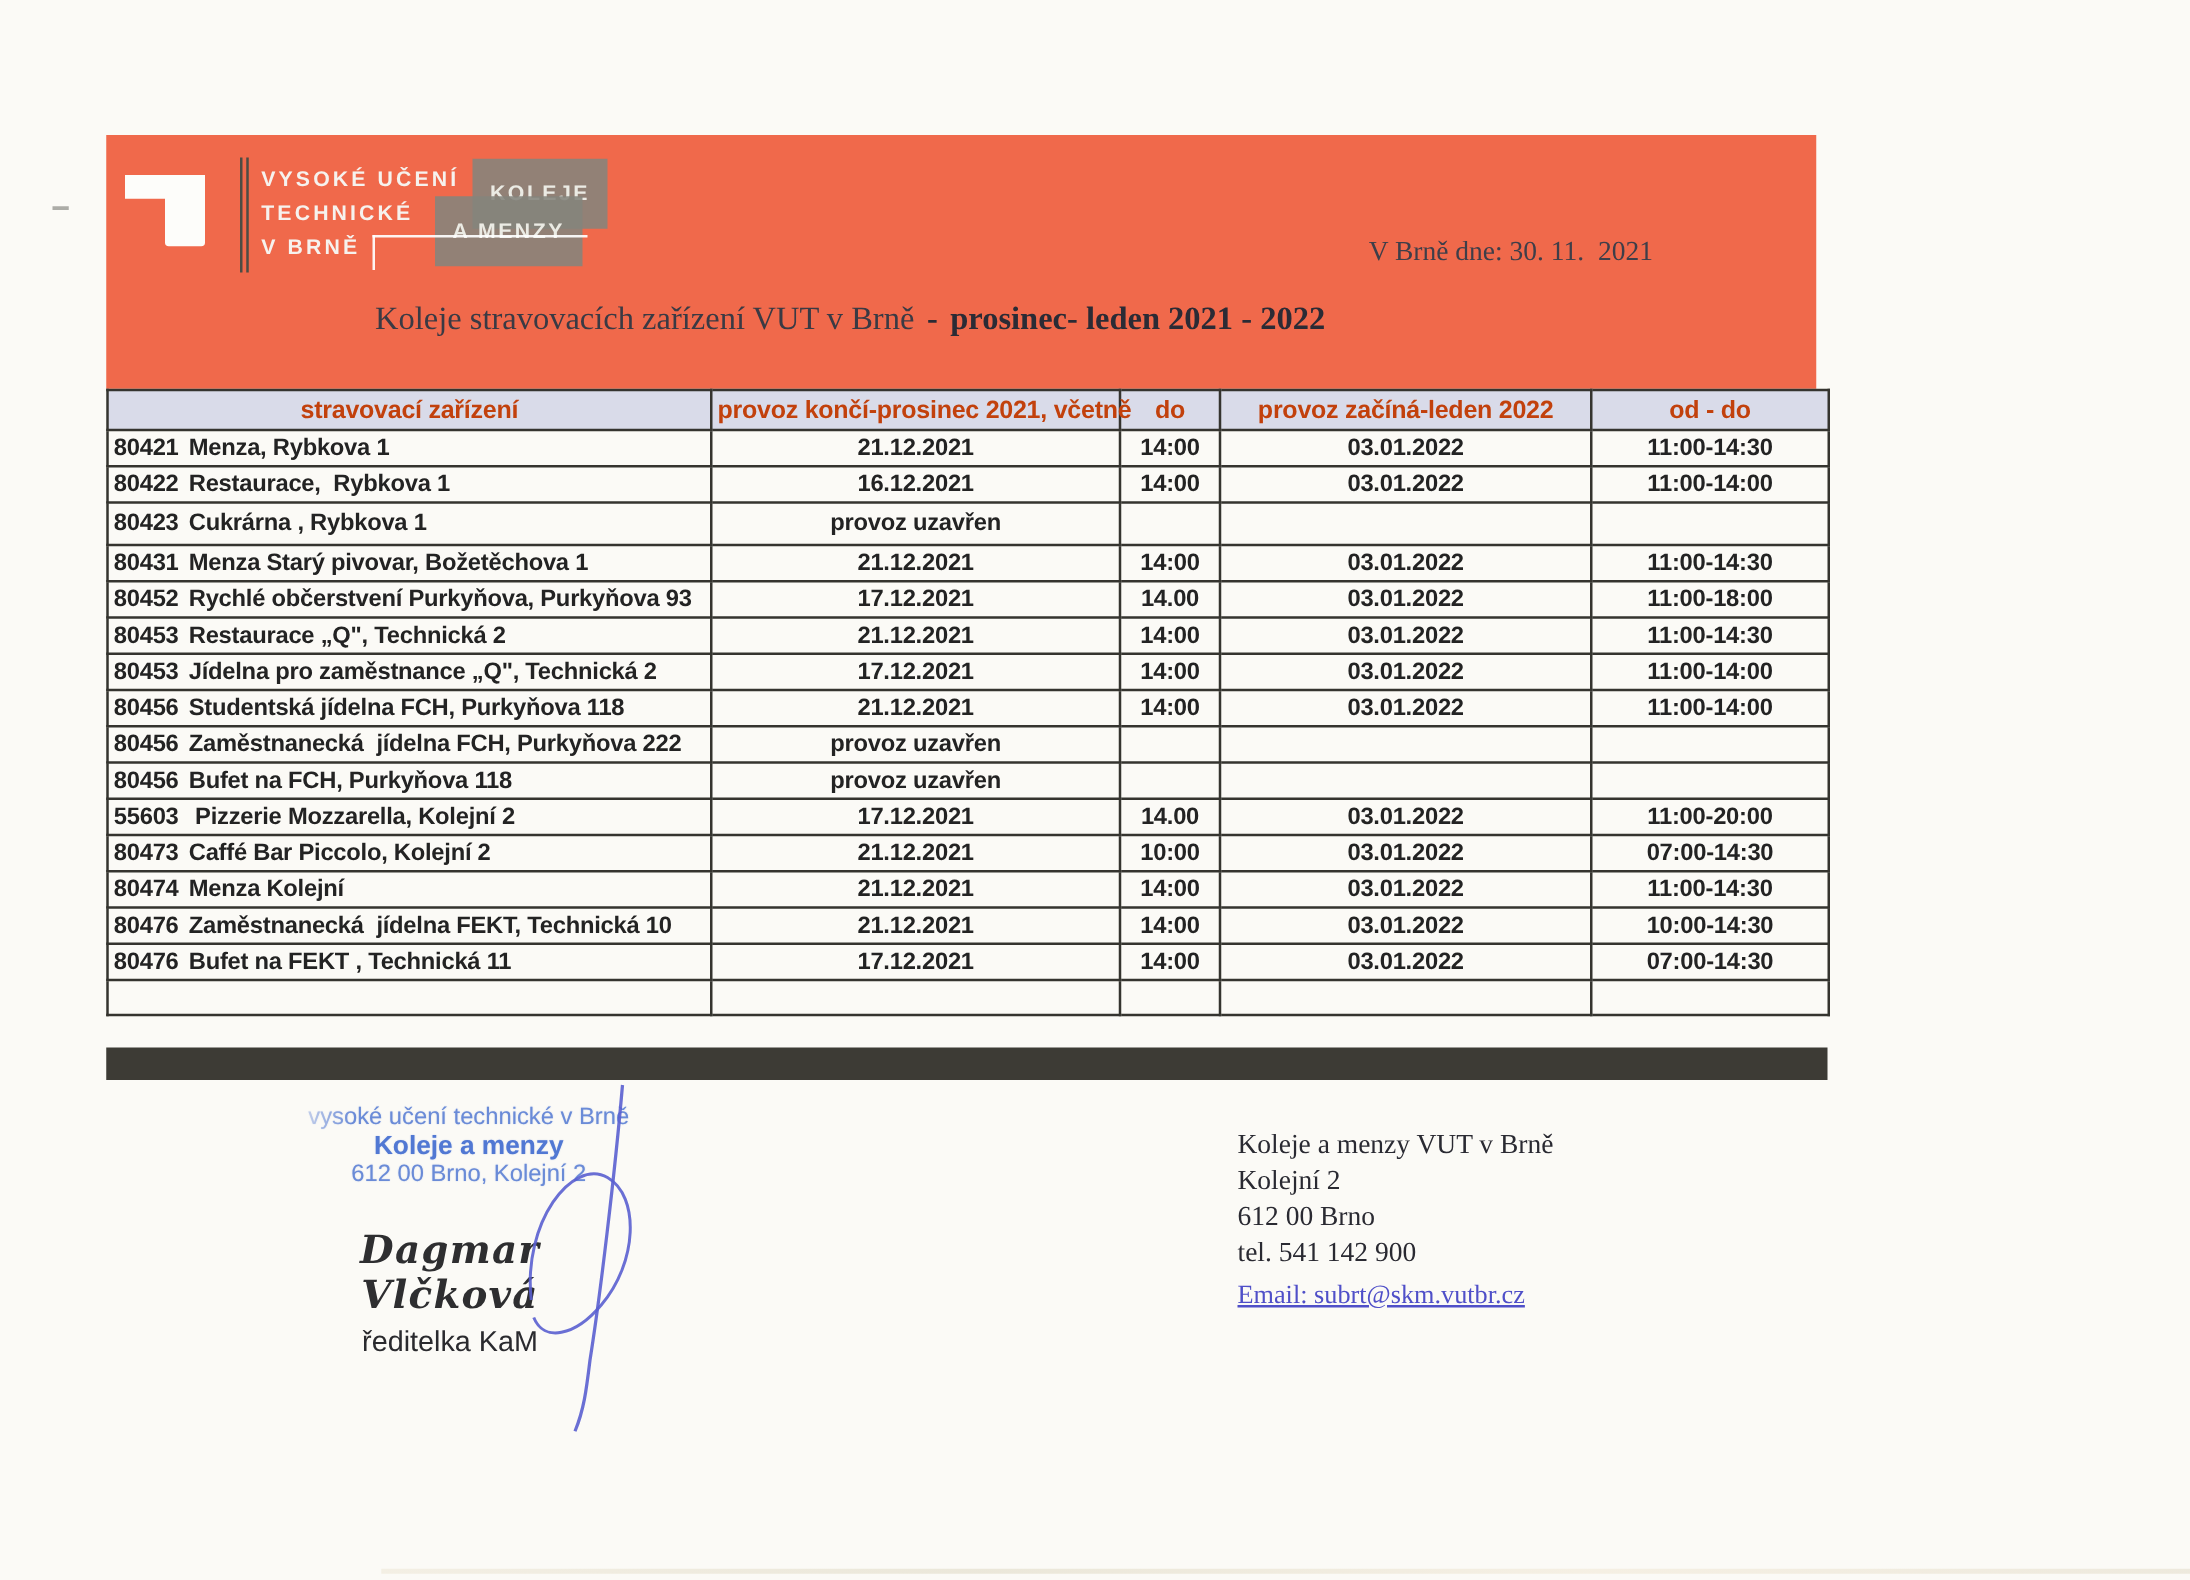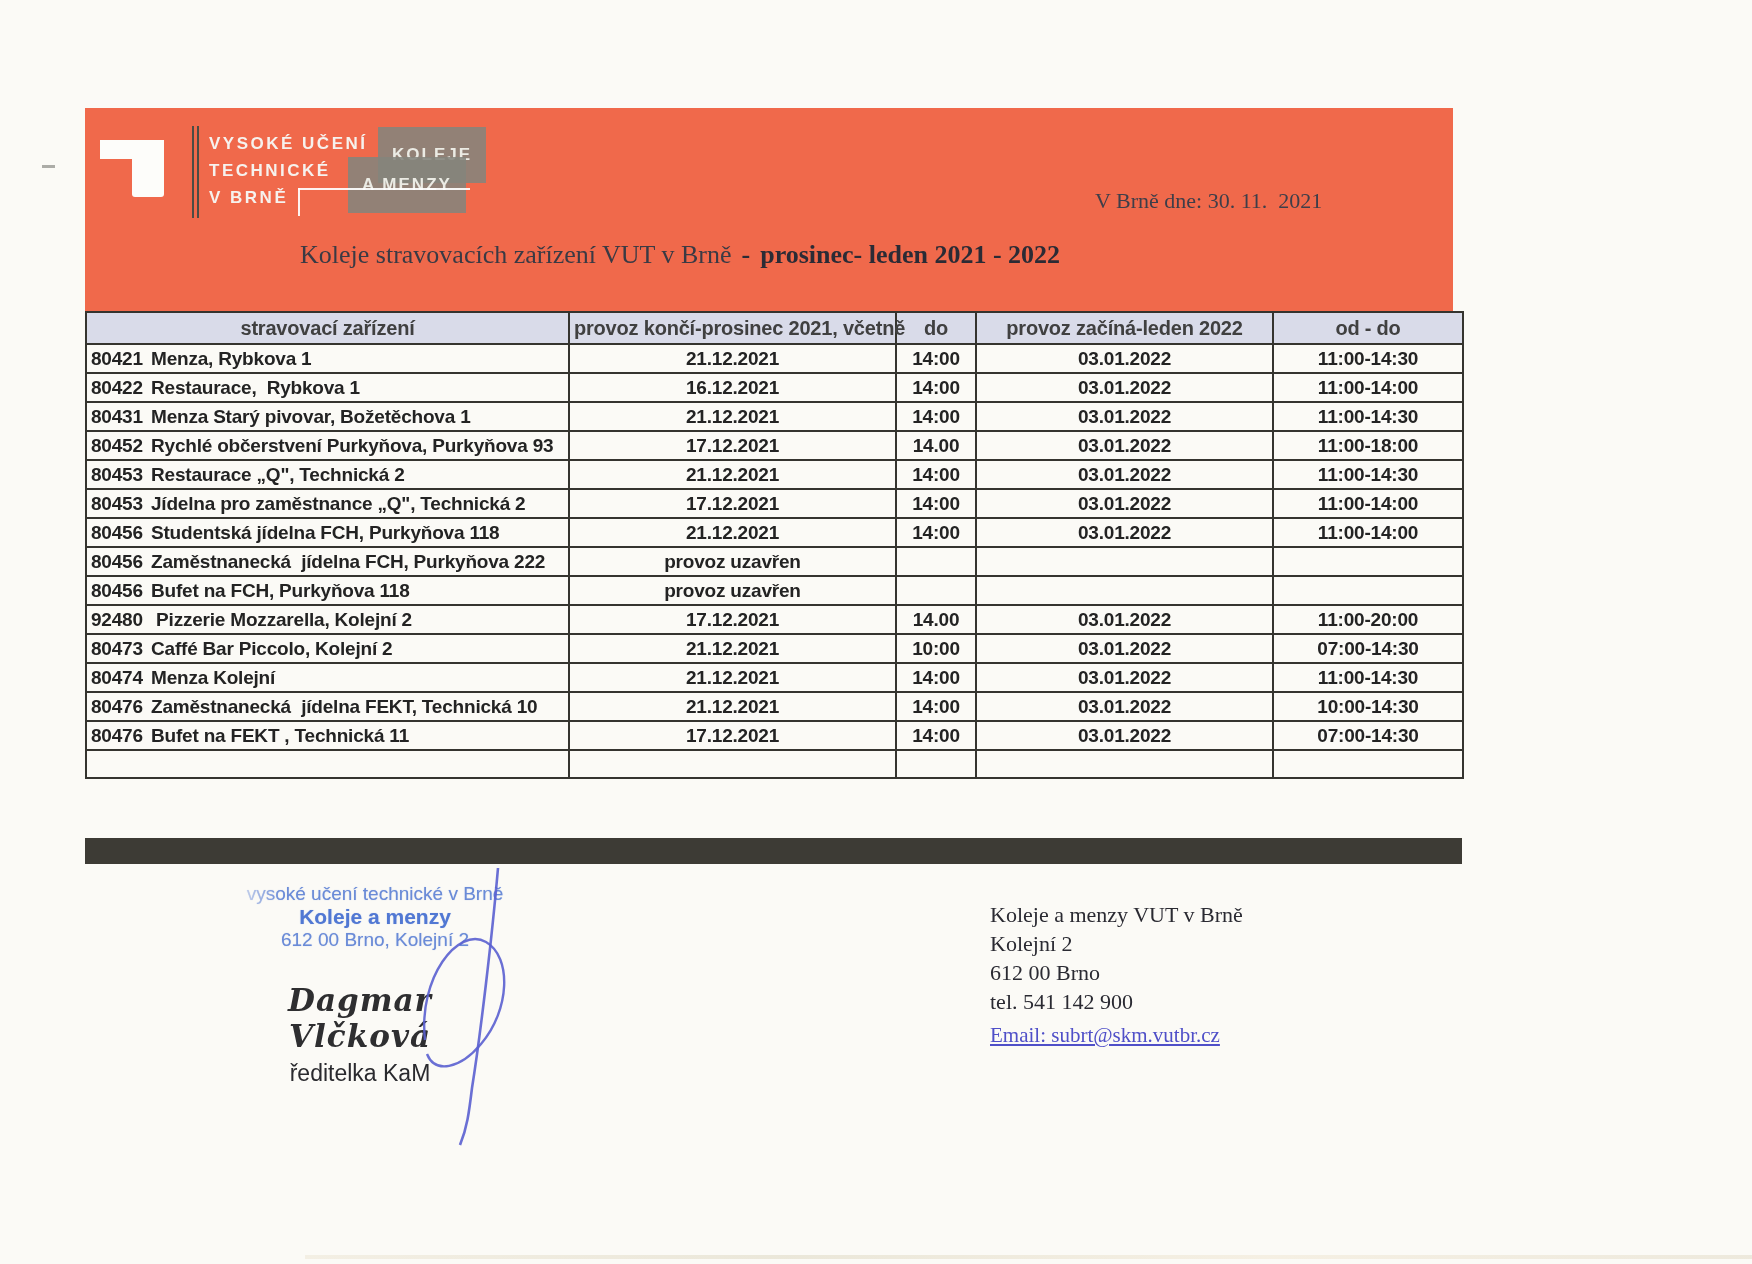--- a/index.html
+++ b/index.html
@@ -39,21 +39,21 @@
   
   table.sched{
     position:absolute;left:85px;top:311px;width:1377px;
     border-collapse:collapse;table-layout:fixed;
     font-family:"Liberation Sans",sans-serif;
   }
   table.sched td,table.sched th{
     border:2px solid #35342f;padding:0 4px;overflow:visible;
     font-size:19px;font-weight:bold;color:#232323;letter-spacing:-0.2px;white-space:pre;
   }
-  table.sched th{background:#d9dbe9;height:30px;font-size:20px;color:#404040;text-align:center;}
+  table.sched th{background:#d9dbe9;height:30px;font-size:20px;color:#c2410c;text-align:center;}
   table.sched tr.r{height:29px;}
   table.sched tr.r-tall{height:34px;}
   table.sched tr.r-empty{height:28px;}
   td.c1{text-align:left;padding-left:6px;}
   td.c2,td.c3,td.c4,td.c5{text-align:center;}
   .code{display:inline-block;width:60px;}
   .black-bar{position:absolute;left:85px;top:838px;width:1377px;height:26px;background:#3d3b35;}
 
   
   .stamp{
@@ -132,20 +132,27 @@
     <td class="c4">03.01.2022</td>
     <td class="c5">11:00-14:30</td>
   </tr>
   <tr class="r">
     <td class="c1"><span class="code">80422</span><span class="nm">Restaurace,  Rybkova 1</span></td>
     <td class="c2">16.12.2021</td>
     <td class="c3">14:00</td>
     <td class="c4">03.01.2022</td>
     <td class="c5">11:00-14:00</td>
   </tr>
+  <tr class="r-tall">
+    <td class="c1"><span class="code">80423</span><span class="nm">Cukrárna , Rybkova 1</span></td>
+    <td class="c2">provoz uzavřen</td>
+    <td class="c3"></td>
+    <td class="c4"></td>
+    <td class="c5"></td>
+  </tr>
   <tr class="r">
     <td class="c1"><span class="code">80431</span><span class="nm">Menza Starý pivovar, Božetěchova 1</span></td>
     <td class="c2">21.12.2021</td>
     <td class="c3">14:00</td>
     <td class="c4">03.01.2022</td>
     <td class="c5">11:00-14:30</td>
   </tr>
   <tr class="r">
     <td class="c1"><span class="code">80452</span><span class="nm">Rychlé občerstvení Purkyňova, Purkyňova 93</span></td>
     <td class="c2">17.12.2021</td>
@@ -182,21 +189,21 @@
     <td class="c5"></td>
   </tr>
   <tr class="r">
     <td class="c1"><span class="code">80456</span><span class="nm">Bufet na FCH, Purkyňova 118</span></td>
     <td class="c2">provoz uzavřen</td>
     <td class="c3"></td>
     <td class="c4"></td>
     <td class="c5"></td>
   </tr>
   <tr class="r">
-    <td class="c1"><span class="code">92480</span><span class="nm"> Pizzerie Mozzarella, Kolejní 2</span></td>
+    <td class="c1"><span class="code">55603</span><span class="nm"> Pizzerie Mozzarella, Kolejní 2</span></td>
     <td class="c2">17.12.2021</td>
     <td class="c3">14.00</td>
     <td class="c4">03.01.2022</td>
     <td class="c5">11:00-20:00</td>
   </tr>
   <tr class="r">
     <td class="c1"><span class="code">80473</span><span class="nm">Caffé Bar Piccolo, Kolejní 2</span></td>
     <td class="c2">21.12.2021</td>
     <td class="c3">10:00</td>
     <td class="c4">03.01.2022</td>

